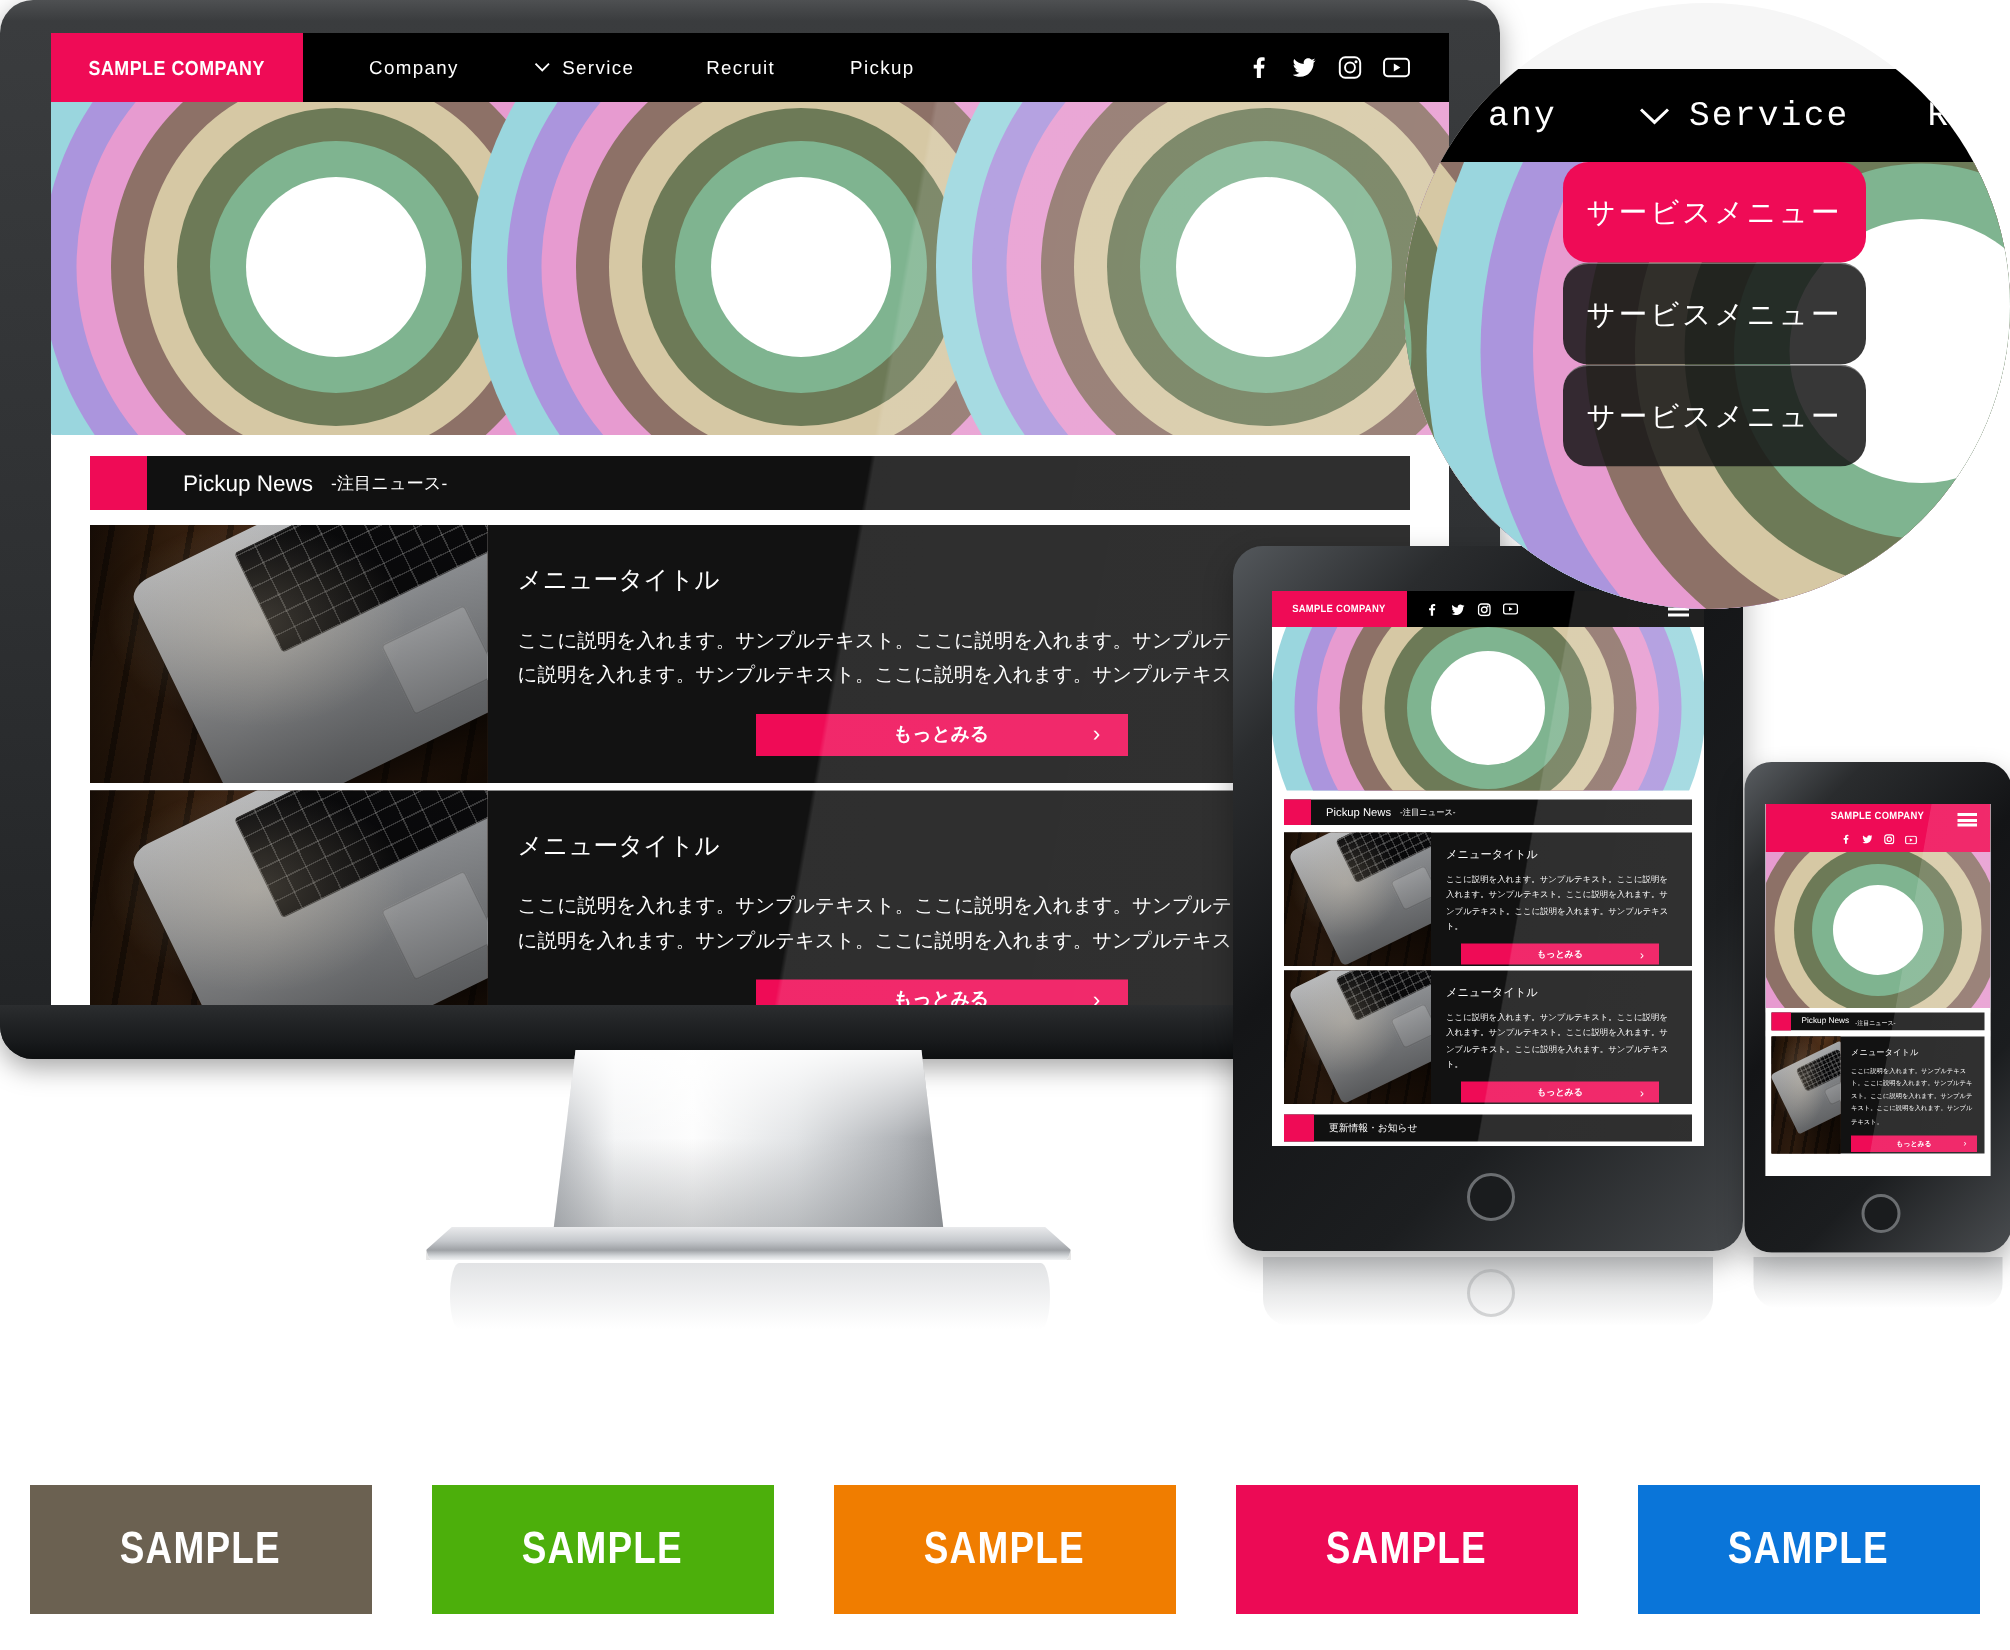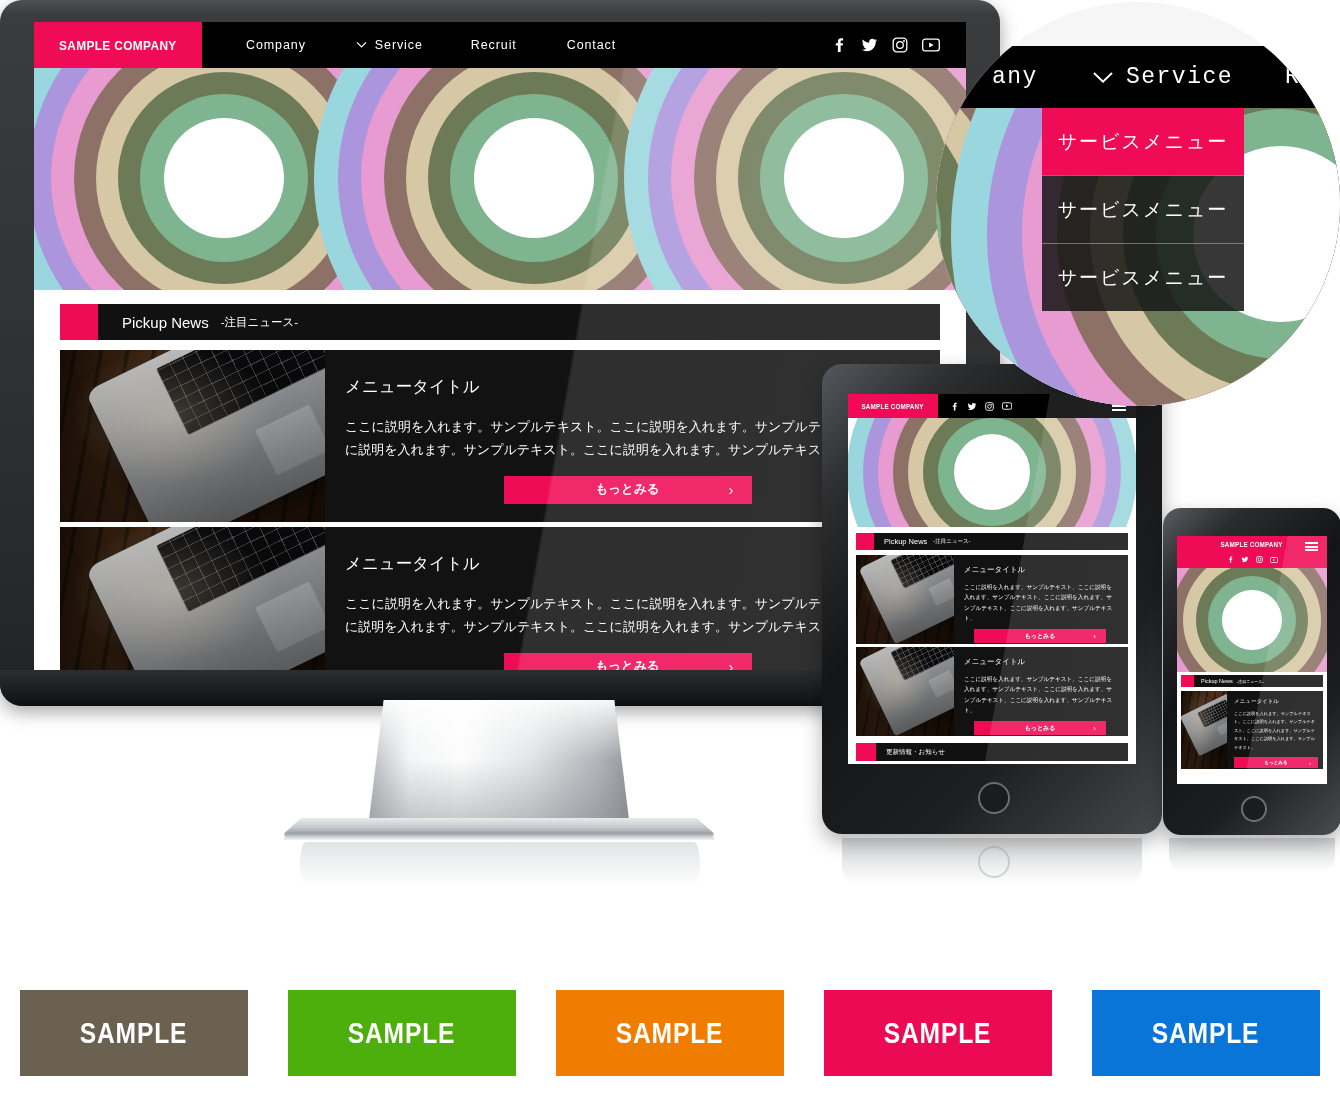--- a/index.html
+++ b/index.html
@@ -101,21 +101,21 @@
      background:linear-gradient(180deg,rgba(120,124,128,.32),rgba(255,255,255,0));}
 
   
   #magnifier{position:absolute;left:936px;top:2px;width:404px;height:404px;border-radius:50%;overflow:hidden;
      box-shadow:0 0 0 0 rgba(0,0,0,0);}
   .mag-inner{position:absolute;inset:0;font-family:Liberation Mono, monospace;}
   .mag-nav{position:absolute;left:0;top:44px;width:404px;height:62px;background:#000;display:flex;align-items:center;}
   .mag-nav .item{color:#fff;font-size:23px;letter-spacing:1.5px;}
   .mag-white{position:absolute;left:0;top:0;width:404px;height:44px;background:#f6f6f6;}
   .mag-dd{position:absolute;left:106px;top:106px;width:202px;}
-  .mag-dd .mi{height:67px;display:flex;align-items:center;justify-content:center;color:#fff;font-size:19px;letter-spacing:2px;}
+  .mag-dd .mi{height:67px;display:flex;align-items:center;justify-content:center;color:#fff;font-size:19px;letter-spacing:2px;border-radius:17px;}
   .mag-dd .mi.active{background:#ef0b56;}
   .mag-dd .mi.dim{background:rgba(22,22,22,.86);border-top:1px solid rgba(255,255,255,.35);}
 
   
   #swatches{position:absolute;left:0;top:990px;width:1340px;height:110px;display:flex;gap:0;}
   .sw{width:228px;height:86px;margin-left:0;display:flex;align-items:center;justify-content:center;}
   .sw span{color:#fff;font-weight:bold;font-size:30px;letter-spacing:1px;
       font-family:"Liberation Sans","DejaVu Sans",sans-serif;transform:scaleX(.82);display:inline-block;}
   .swwrap{width:268px;display:flex;justify-content:center;}
 
@@ -139,21 +139,21 @@
 
           <div style="display:flex;align-items:center;gap:10px;margin-left:22px;">
             <a style="color:#fff;font-size:12.5px;letter-spacing:.9px;text-decoration:none;padding:0 22px;">Company</a>
             <span style="display:flex;align-items:center;gap:8px;padding:0 18px;">
               <svg width="11" height="8" viewBox="0 0 11 8">
                 <path d="M1 1.4 L5.5 6 L10 1.4" stroke="#fff" stroke-width="1.2" fill="none"></path>
               </svg>
               <span style="color:#fff;font-size:12.5px;letter-spacing:.9px;">Service</span>
             </span>
             <a style="color:#fff;font-size:12.5px;letter-spacing:.9px;text-decoration:none;padding:0 20px;">Recruit</a>
-            <a style="color:#fff;font-size:12.5px;letter-spacing:.9px;text-decoration:none;padding:0 20px;">Contact</a>
+            <a style="color:#fff;font-size:12.5px;letter-spacing:.9px;text-decoration:none;padding:0 20px;">Pickup</a>
           </div>
 
           <div style="margin-left:auto;display:flex;align-items:center;gap:14px;padding-right:26px;">
             <svg width="16" height="16" viewBox="0 0 16 16">
               <path d="M9.6 15V8.6h2.1l.3-2.4H9.6V4.7c0-.7.2-1.2 1.2-1.2h1.3V1.4C11.8 1.3 11 1.2 10.1 1.2 8.2 1.2 6.9 2.4 6.9 4.4v1.8H4.8v2.4h2.1V15h2.7z" fill="#fff"></path>
             </svg>
             <svg width="17" height="16" viewBox="0 0 17 16">
               <path d="M16 3.3c-.6.3-1.2.4-1.9.5.7-.4 1.2-1 1.4-1.8-.6.4-1.3.6-2 .8C12.9 2.2 12.1 1.8 11.2 1.8c-1.7 0-3.1 1.4-3.1 3.1 0 .3 0 .5.1.7C5.6 5.5 3.3 4.3 1.8 2.4c-.3.5-.4 1-.4 1.6 0 1.1.5 2 1.4 2.6-.5 0-1-.2-1.4-.4 0 1.5 1.1 2.8 2.5 3.1-.3.1-.6.1-.9.1-.2 0-.4 0-.6-.1.4 1.2 1.5 2.1 2.9 2.2-1.1.8-2.4 1.3-3.8 1.3H.8c1.4.9 3.1 1.4 4.9 1.4 5.8 0 9-4.8 9-9v-.4c.6-.4 1.1-1 1.5-1.6z" fill="#fff"></path>
             </svg>
             <svg width="16" height="16" viewBox="0 0 16 16">

